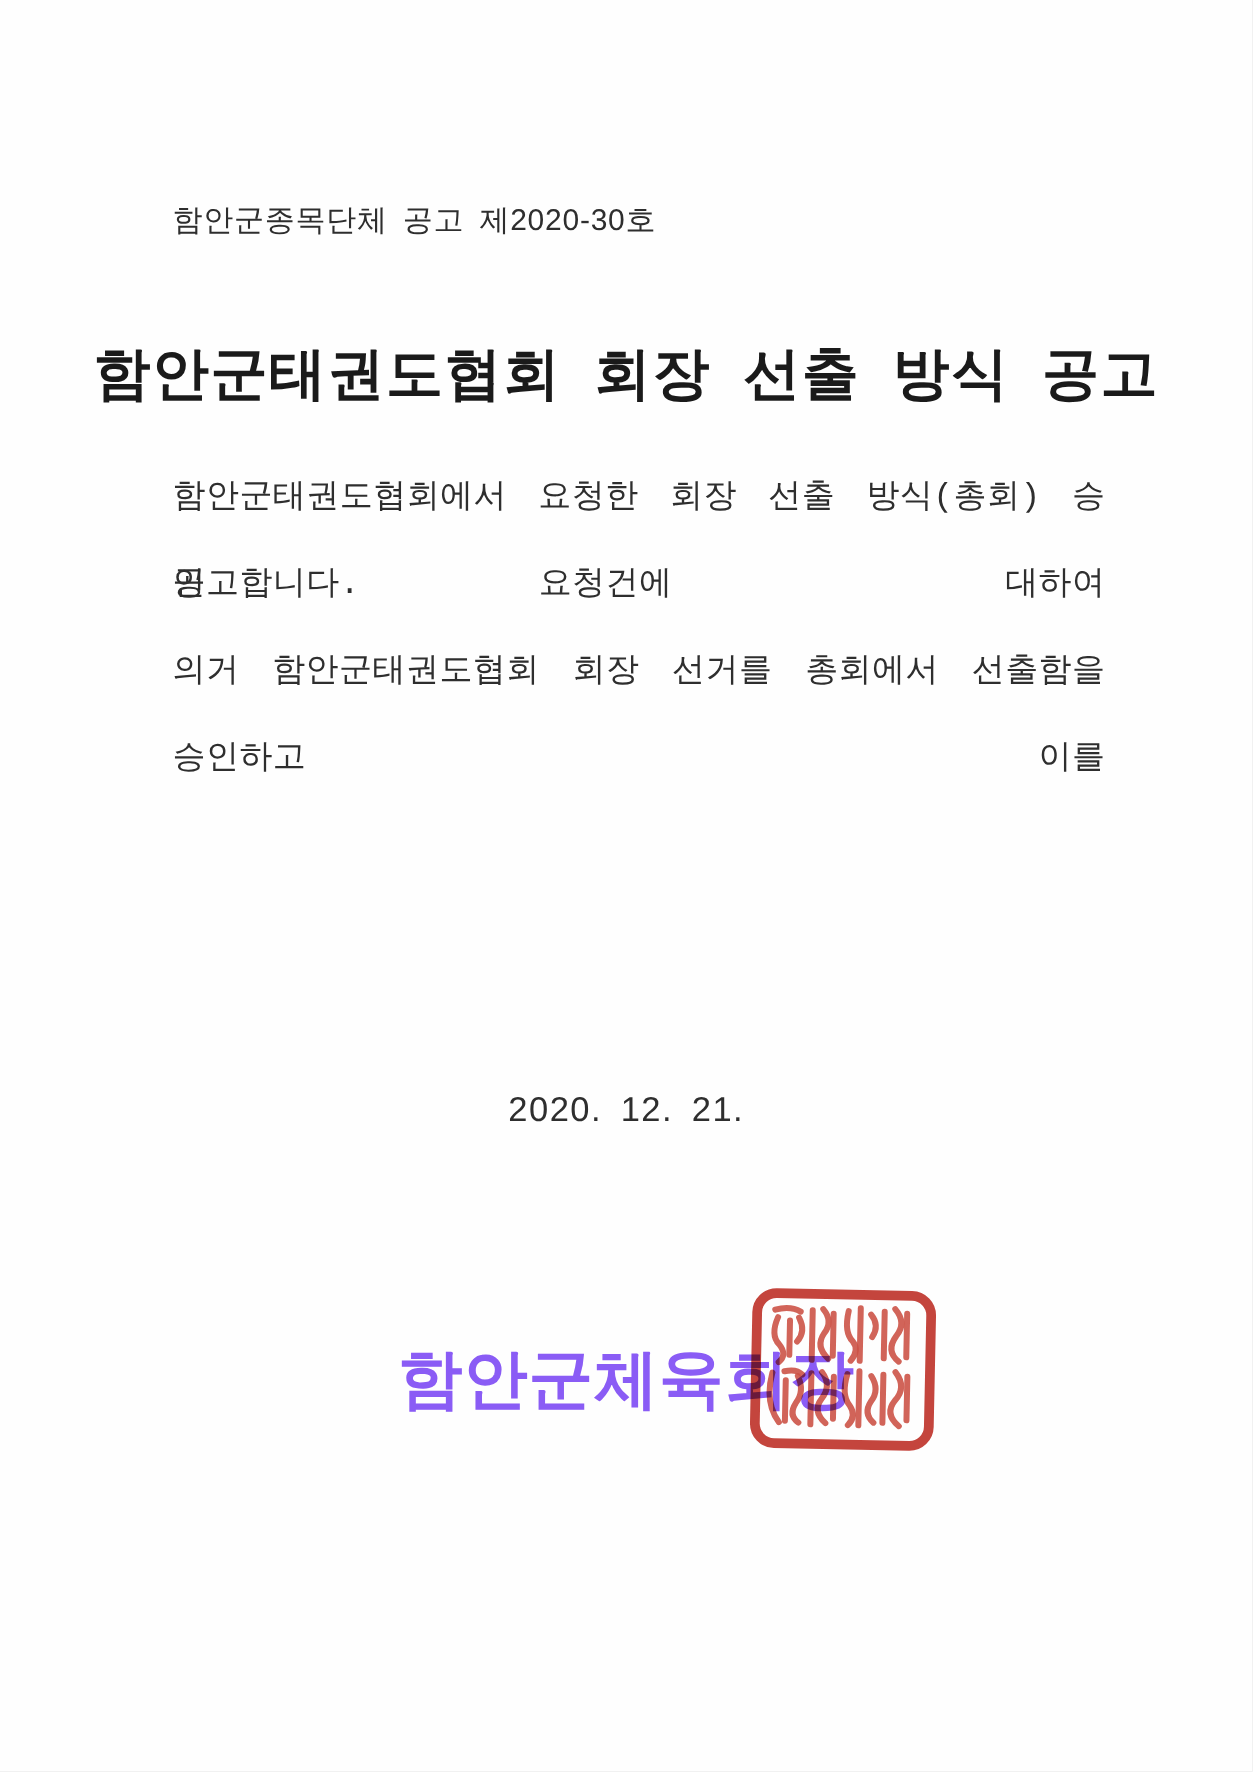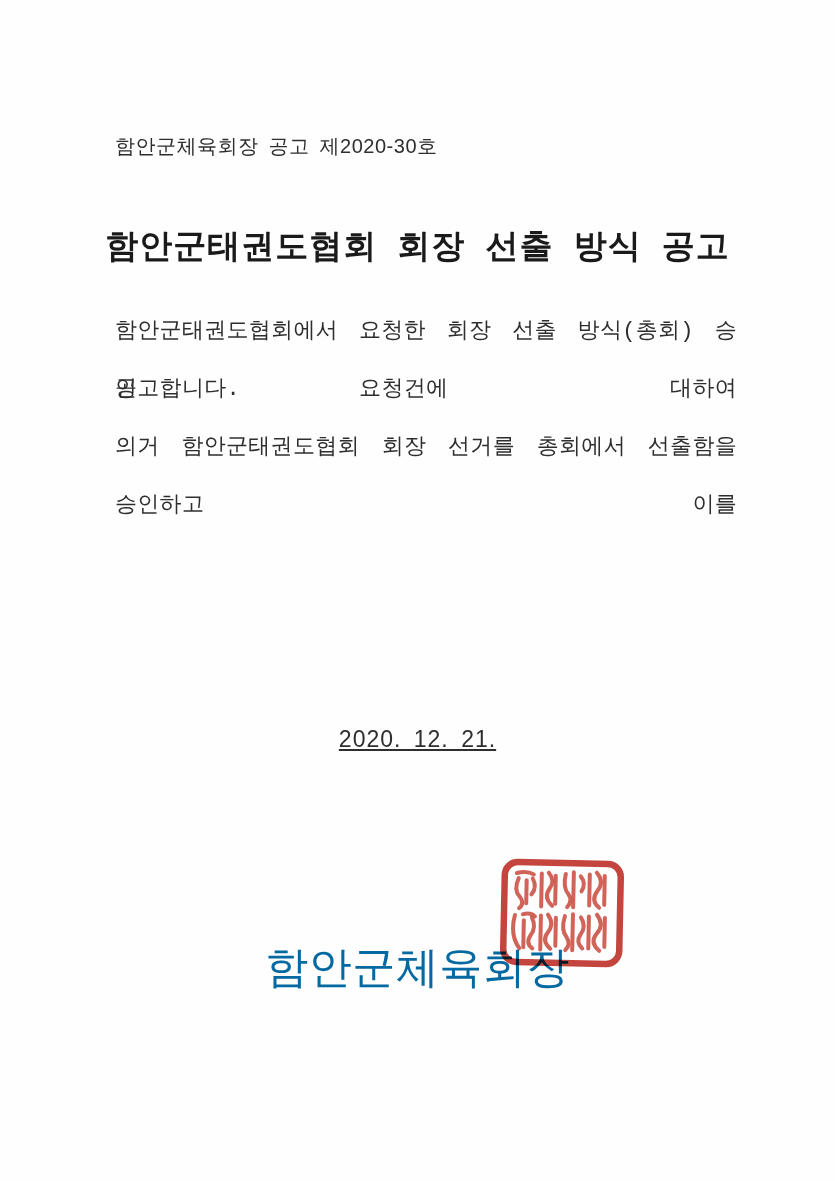--- a/index.html
+++ b/index.html
@@ -27,21 +27,21 @@
     color: var(--ink, #2e2e2e);
     white-space: nowrap;
   }
   .title {
     position: absolute;
     left: 0;
     right: 0;
     top: 224px;
     margin: 0;
     text-align: center;
-    font-size: 33px;
+    font-size: 38px;
     font-weight: bold;
     letter-spacing: 1px;
     word-spacing: 10px;
     color: var(--title-ink, #1a1a1a);
   }
   .body-text {
     position: absolute;
     left: 115px;
     top: 303px;
     width: 622px;
@@ -65,42 +65,40 @@
   .date-line {
     position: absolute;
     left: 0;
     right: 0;
     top: 726px;
     text-align: center;
     font-size: 23px;
     letter-spacing: 1px;
     word-spacing: 5px;
     color: var(--ink, #2e2e2e);
-    text-decoration: underline;
   }
   .sig-area {
     position: absolute;
     left: 0;
     right: 0;
     top: 850px;
     height: 140px;
   }
   .signature {
     position: absolute;
     left: 0;
     right: 0;
     top: 41px;
     text-align: center;
     font-size: 43px;
-    font-weight: normal;
+    font-weight: bold;
     letter-spacing: 0.5px;
-    color: #0369a1;
+    color: #8b5cf6;
     z-index: 2;
     mix-blend-mode: multiply;
-    margin-top: 48px;
   }
   .seal {
     position: absolute;
     left: 499px;
     top: 8px;
     width: 126px;
     height: 110px;
     transform: rotate(1.2deg);
     z-index: 1;
     mix-blend-mode: multiply;
@@ -118,21 +116,21 @@
     stroke-width: 4;
     stroke-linecap: round;
     opacity: 0.9;
   }
 </style>
 </head>
 <body>
 
 <div class="page" style="--paper: #fefefe; --ink: #2e2e2e; --title-ink: #1a1a1a; --seal-border: #c23b33; --seal-glyph: #cd5347;">
 
-  <div class="doc-number">함안군체육회장 공고 제2020-30호</div>
+  <div class="doc-number">함안군종목단체 공고 제2020-30호</div>
 
   <h1 class="title">함안군태권도협회 회장 선출 방식 공고</h1>
 
   <div class="body-text">
     <div class="body-line">함안군태권도협회에서 요청한 회장 선출 방식(총회) 승인 요청건에 대하여</div>
     <div class="body-line last">공고합니다.</div>
     <div class="body-line">의거 함안군태권도협회 회장 선거를 총회에서 선출함을 승인하고 이를</div>
   </div>
 
   <div class="date-line">2020. 12. 21.</div>

